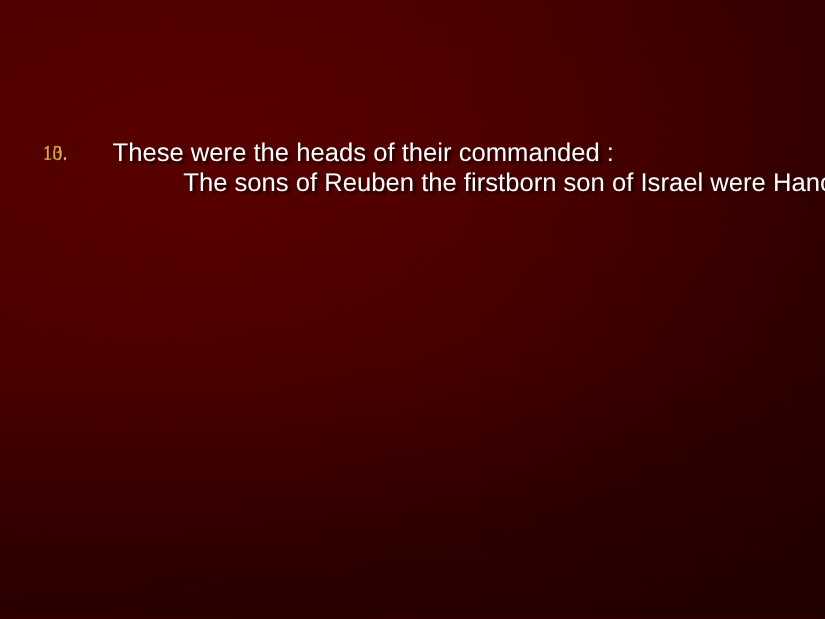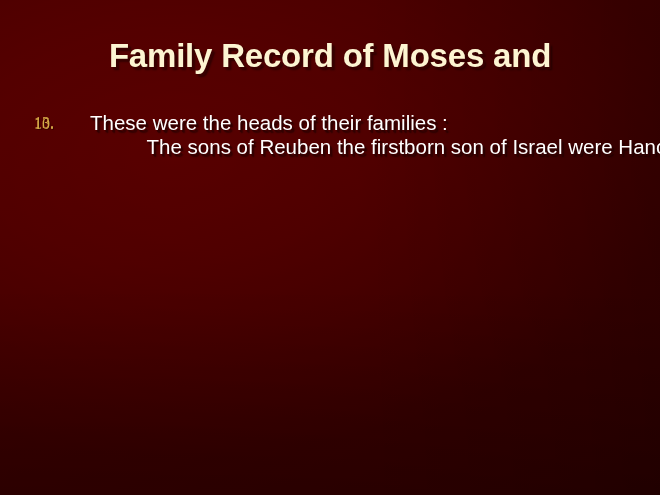--- a/index.html
+++ b/index.html
@@ -80,30 +80,29 @@
 
   .verse-text { display: block; }
   .subline-indent { white-space: pre; }
 </style>
 </head>
 <body>
 
 <div id="slide">
 
   <h1 id="title" class="layer">
-    <span style="display: block;">Family Record of Moses and</span>
   </h1>
 
   <div id="body" class="layer">
 
     <p class="verse">
       <span class="verse-num">13.</span>
     </p>
 
     <p class="verse">
       <span class="verse-num">10.</span>
-      <span class="verse-text">   These were the heads of their families :</span>
+      <span class="verse-text">   These were the heads of their commanded :</span>
       <span class="verse-text subline-indent">          The sons of Reuben the firstborn son of Israel were Hanoch and Pallu, Hezron and Carmi. These were the clans of Reuben.</span>
     </p>
 
 
   </div>
 </div>
 
 </body></html>

